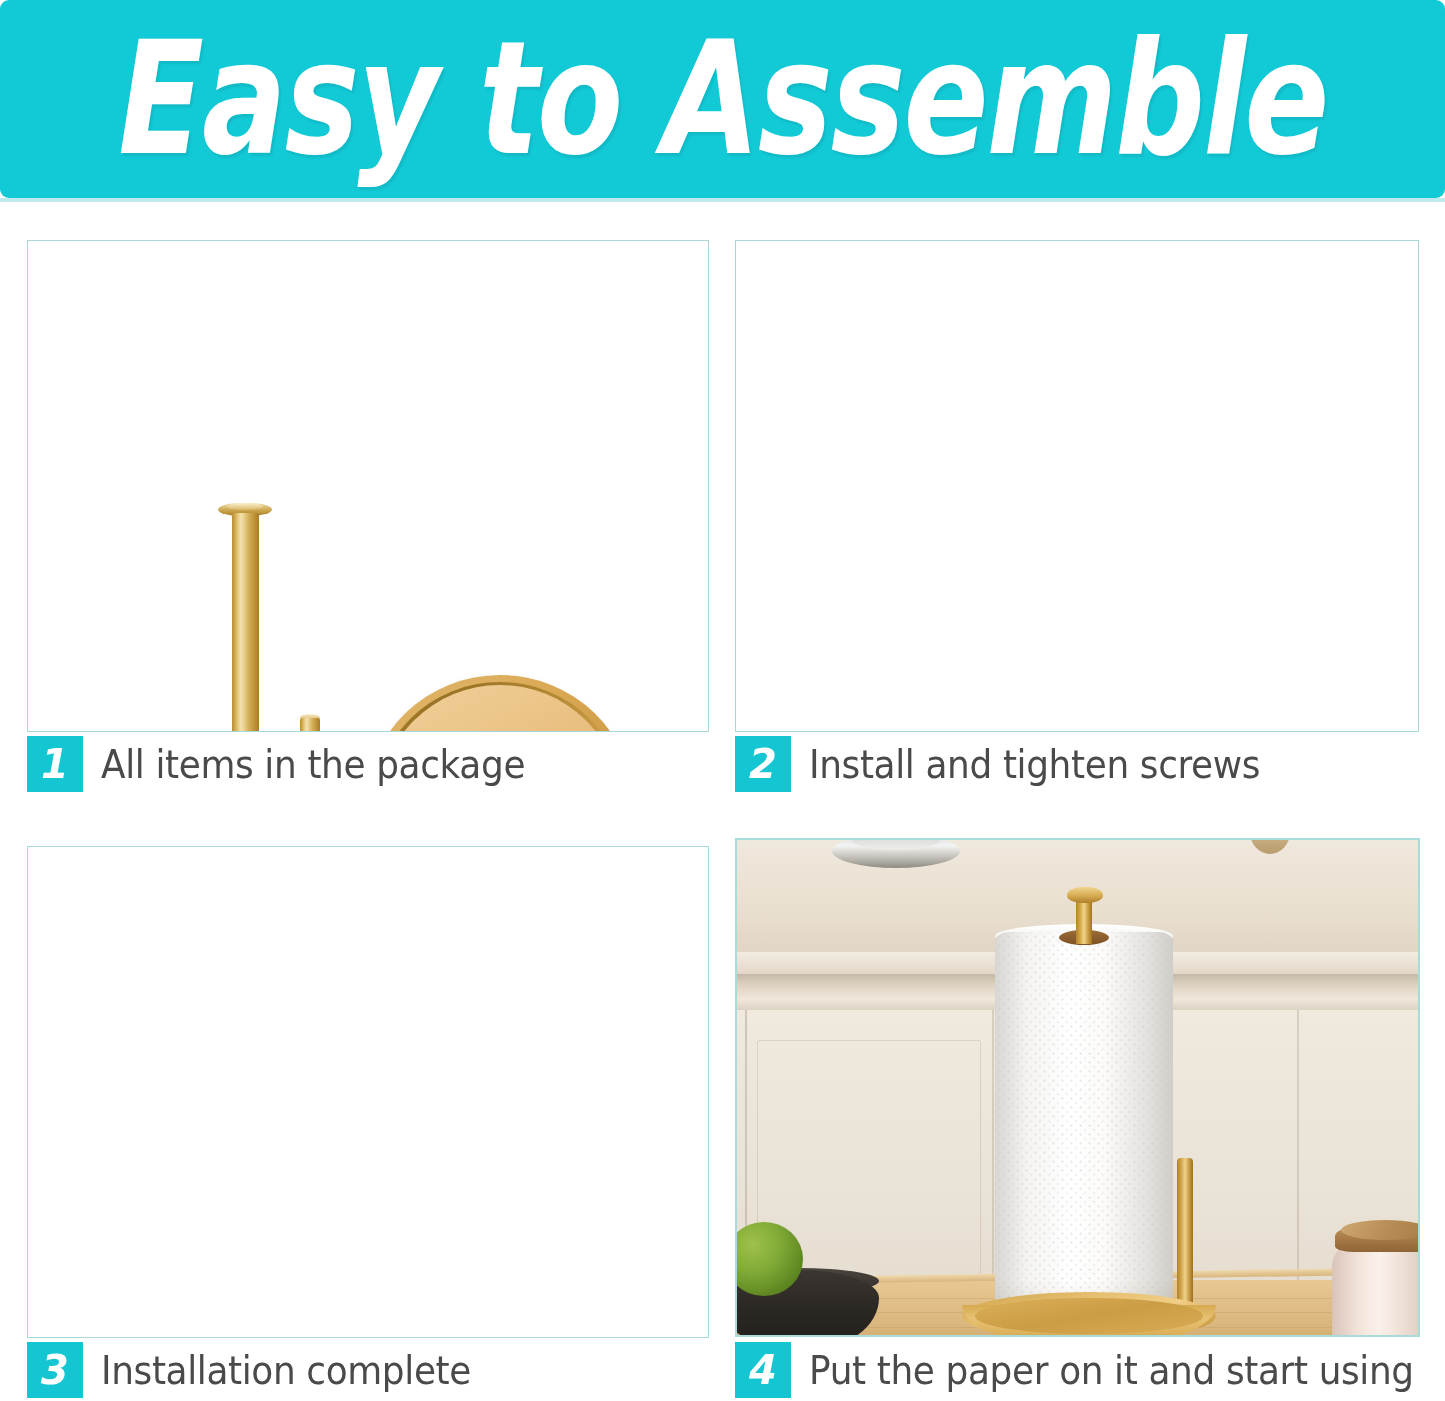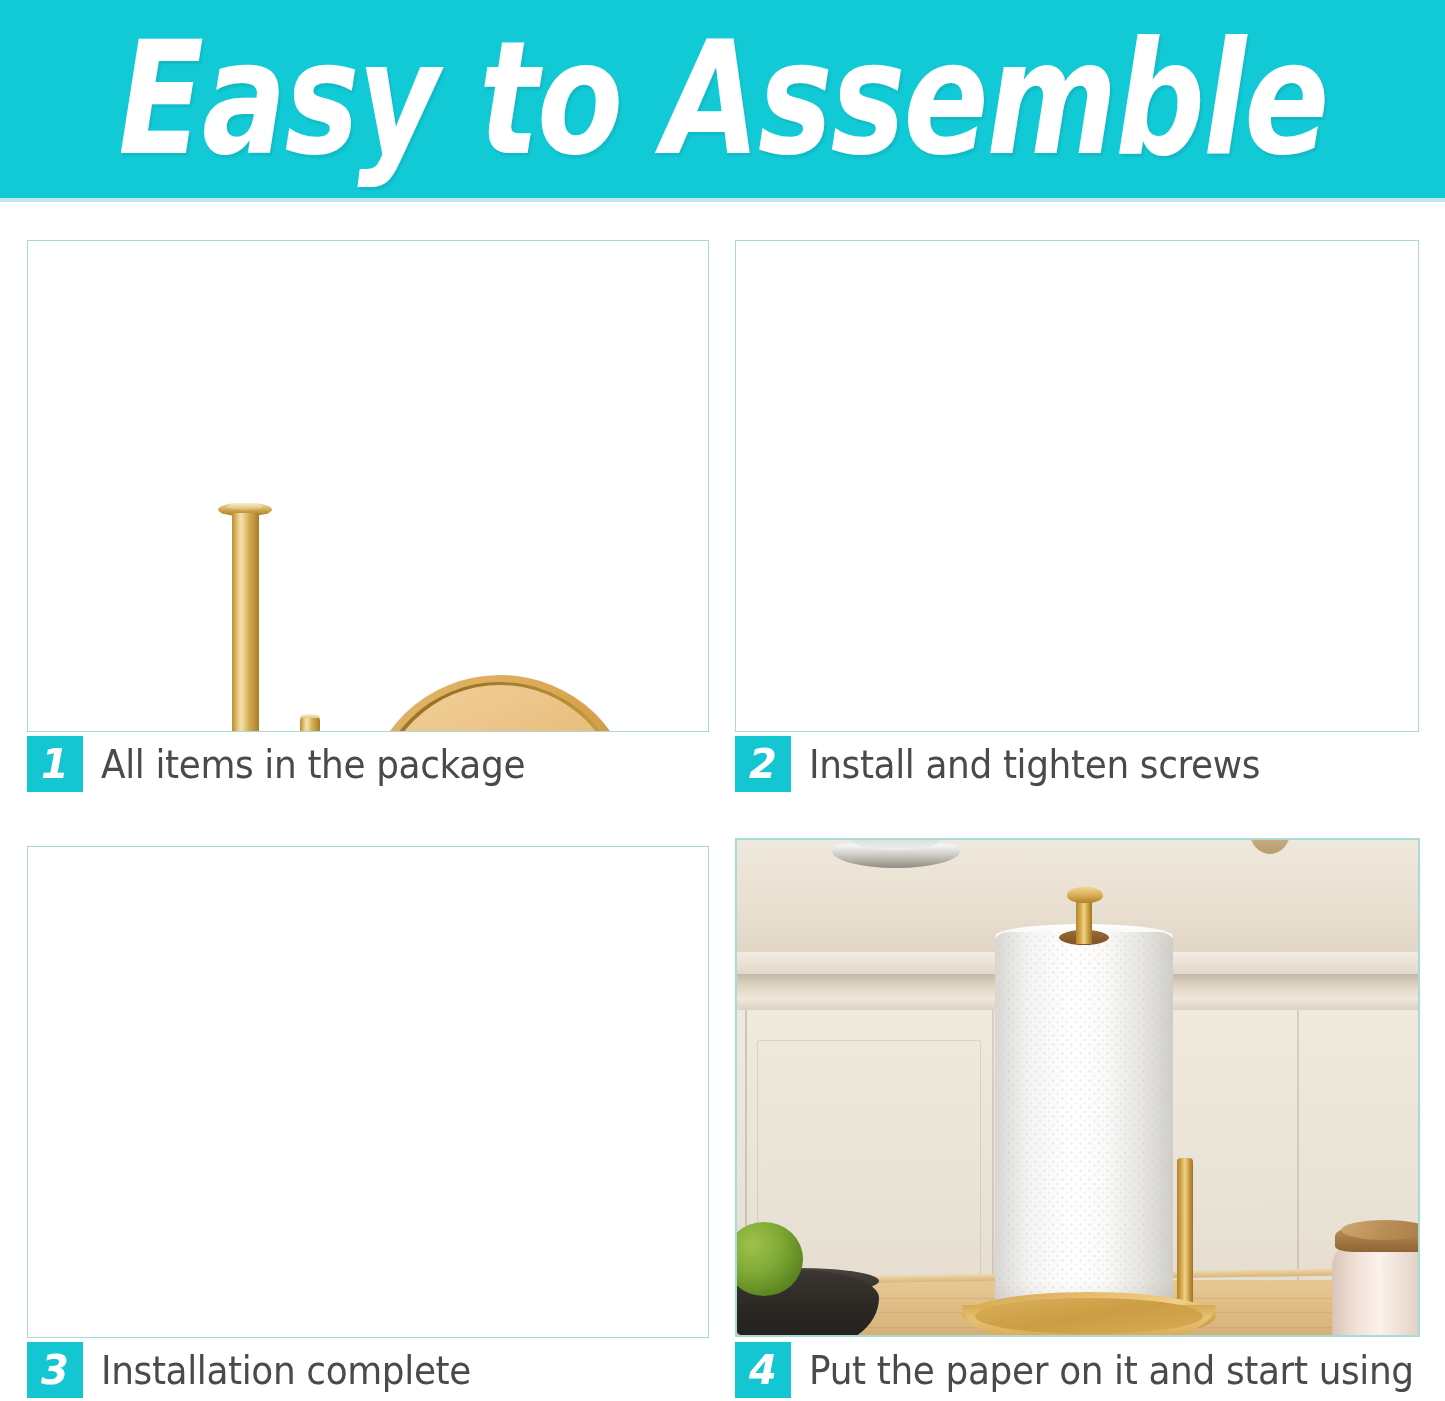--- a/index.html
+++ b/index.html
@@ -21,20 +21,21 @@
   
   .header-banner {
     position: absolute;
     left: 0; top: 0;
     width: 1445px;
     height: 198px;
     background: #12c9d6;
     display: flex;
     align-items: center;
     justify-content: center;
+    border-radius: 9px;
   }
   .header-title {
     font-family: "DejaVu Sans", sans-serif;
     font-size: 128px;
     font-weight: bold;
     font-style: italic;
     color: #ffffff;
     letter-spacing: -2px;
     line-height: 1;
     transform: scaleY(1.22) scaleX(0.98);

